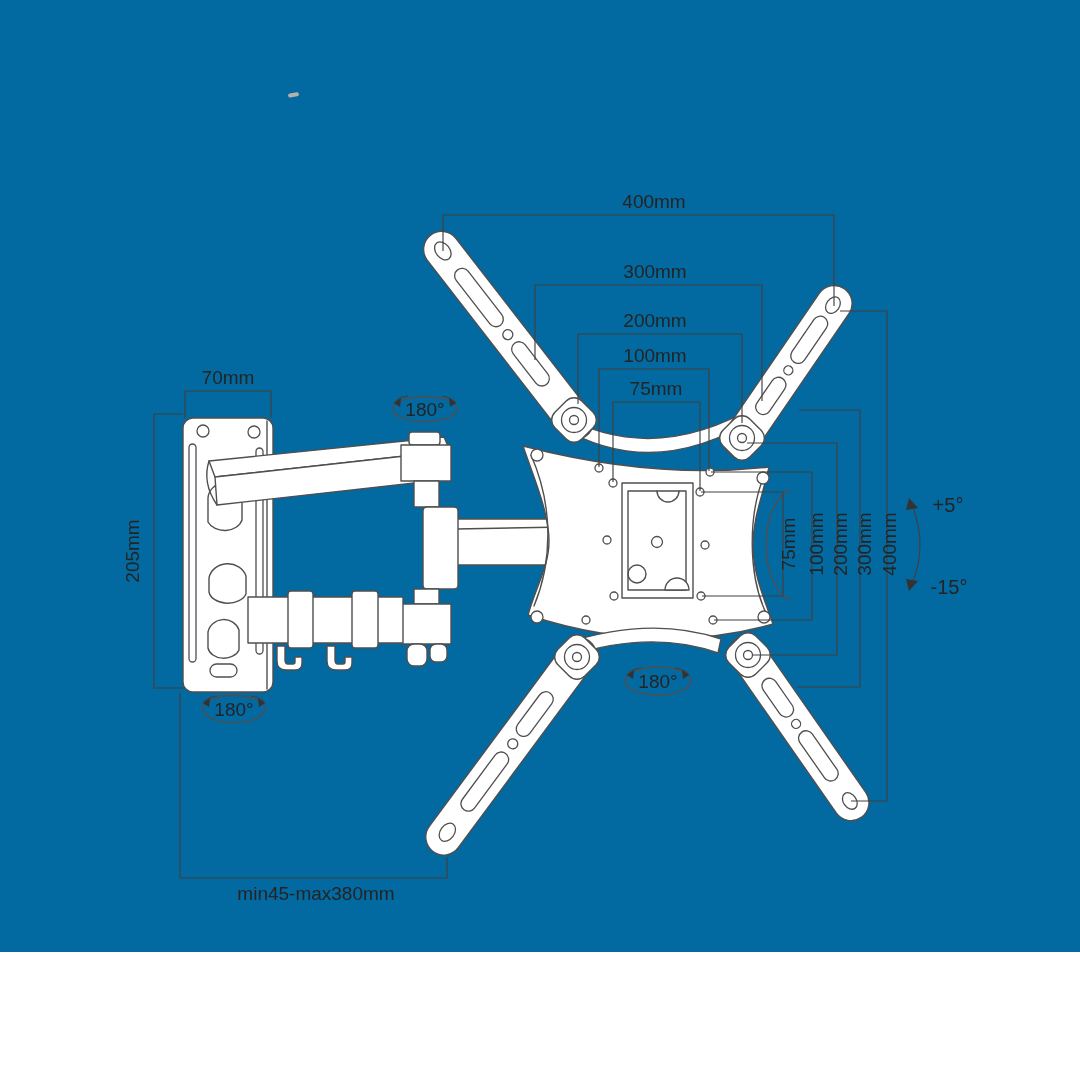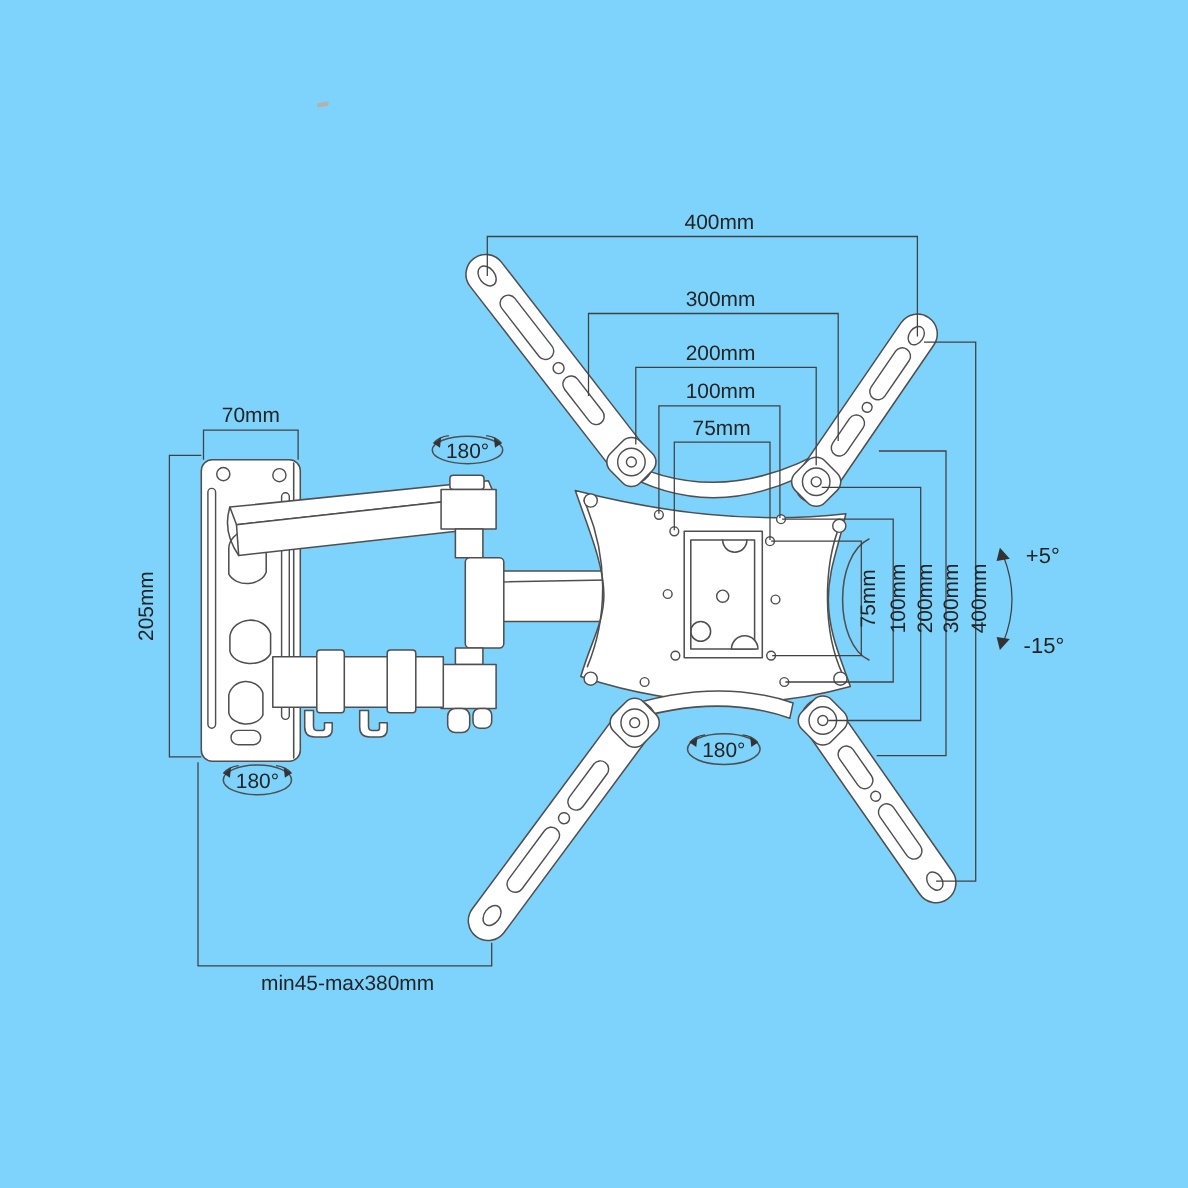--- a/index.html
+++ b/index.html
@@ -1,16 +1,16 @@
 <!DOCTYPE html>
 <html><head>
 <meta charset="utf-8">
 <style>
   html,body{margin:0;padding:0;background:#ffffff;}
-  .stage{width:1080px;height:1080px;position:relative;background:#7dd3fc;overflow:hidden;}
+  .stage{width:1080px;height:952px;position:relative;background:#0369a1;overflow:hidden;}
   svg{display:block;}
   .struct{fill:#ffffff;stroke:#4f4f4f;stroke-width:1.4;stroke-linejoin:round;}
   .sline{fill:none;stroke:#4f4f4f;stroke-width:1.4;stroke-linejoin:round;stroke-linecap:round;}
   .hole{fill:#ffffff;stroke:#4f4f4f;stroke-width:1.3;}
   .dim{fill:none;stroke:#414141;stroke-width:1.15;stroke-linejoin:miter;}
   .ah{fill:#333333;stroke:none;}
   .lbl{font-family:"Liberation Sans",sans-serif;font-size:19px;fill:#242424;}
   .lbl-lg{font-family:"Liberation Sans",sans-serif;font-size:20px;fill:#242424;}
   text{text-anchor:middle;}
 </style>

